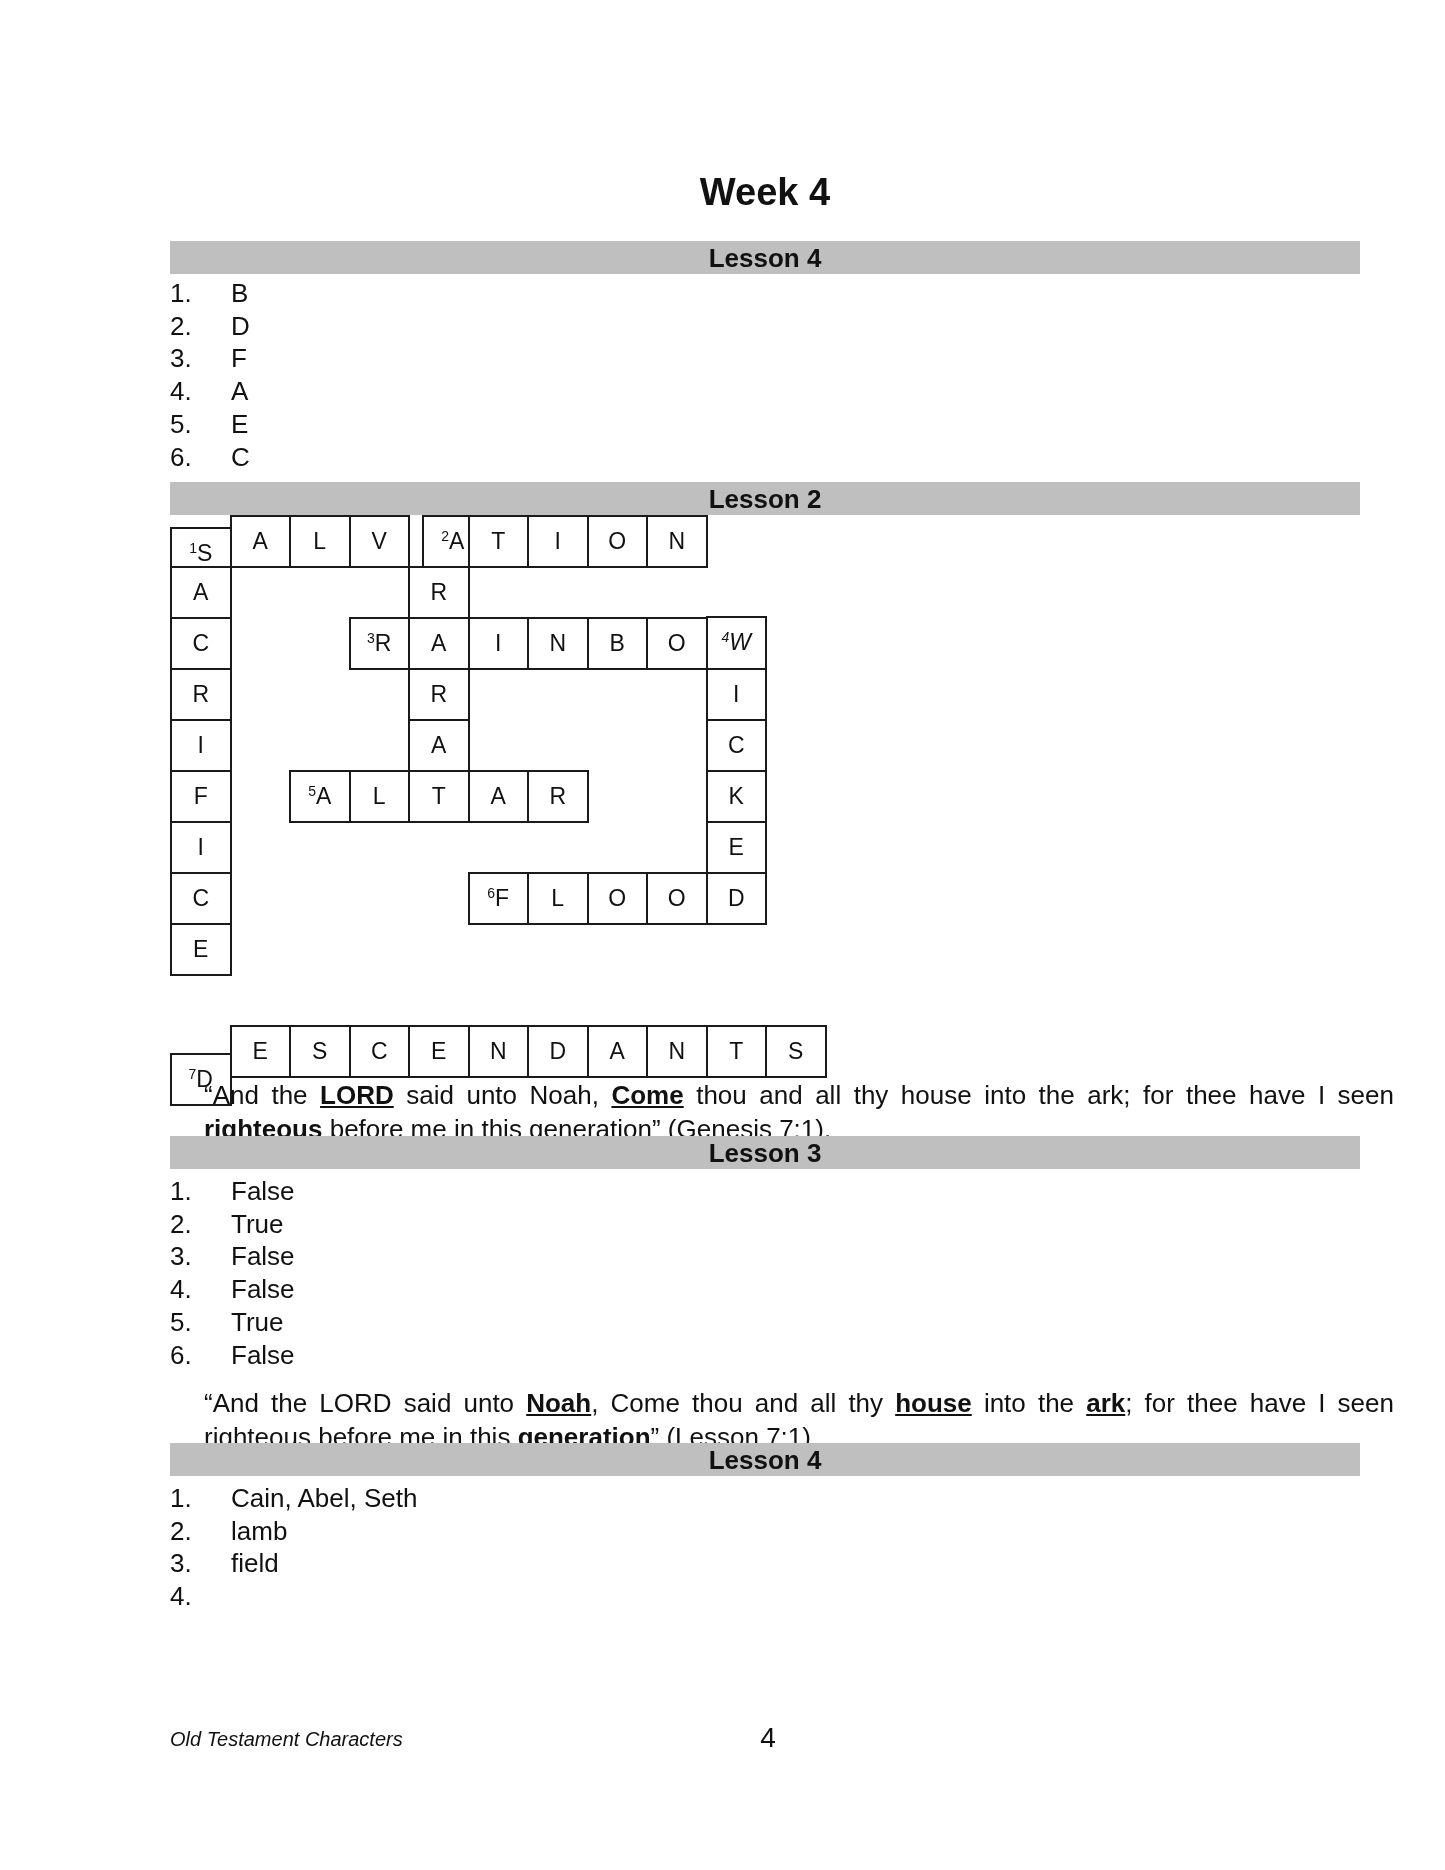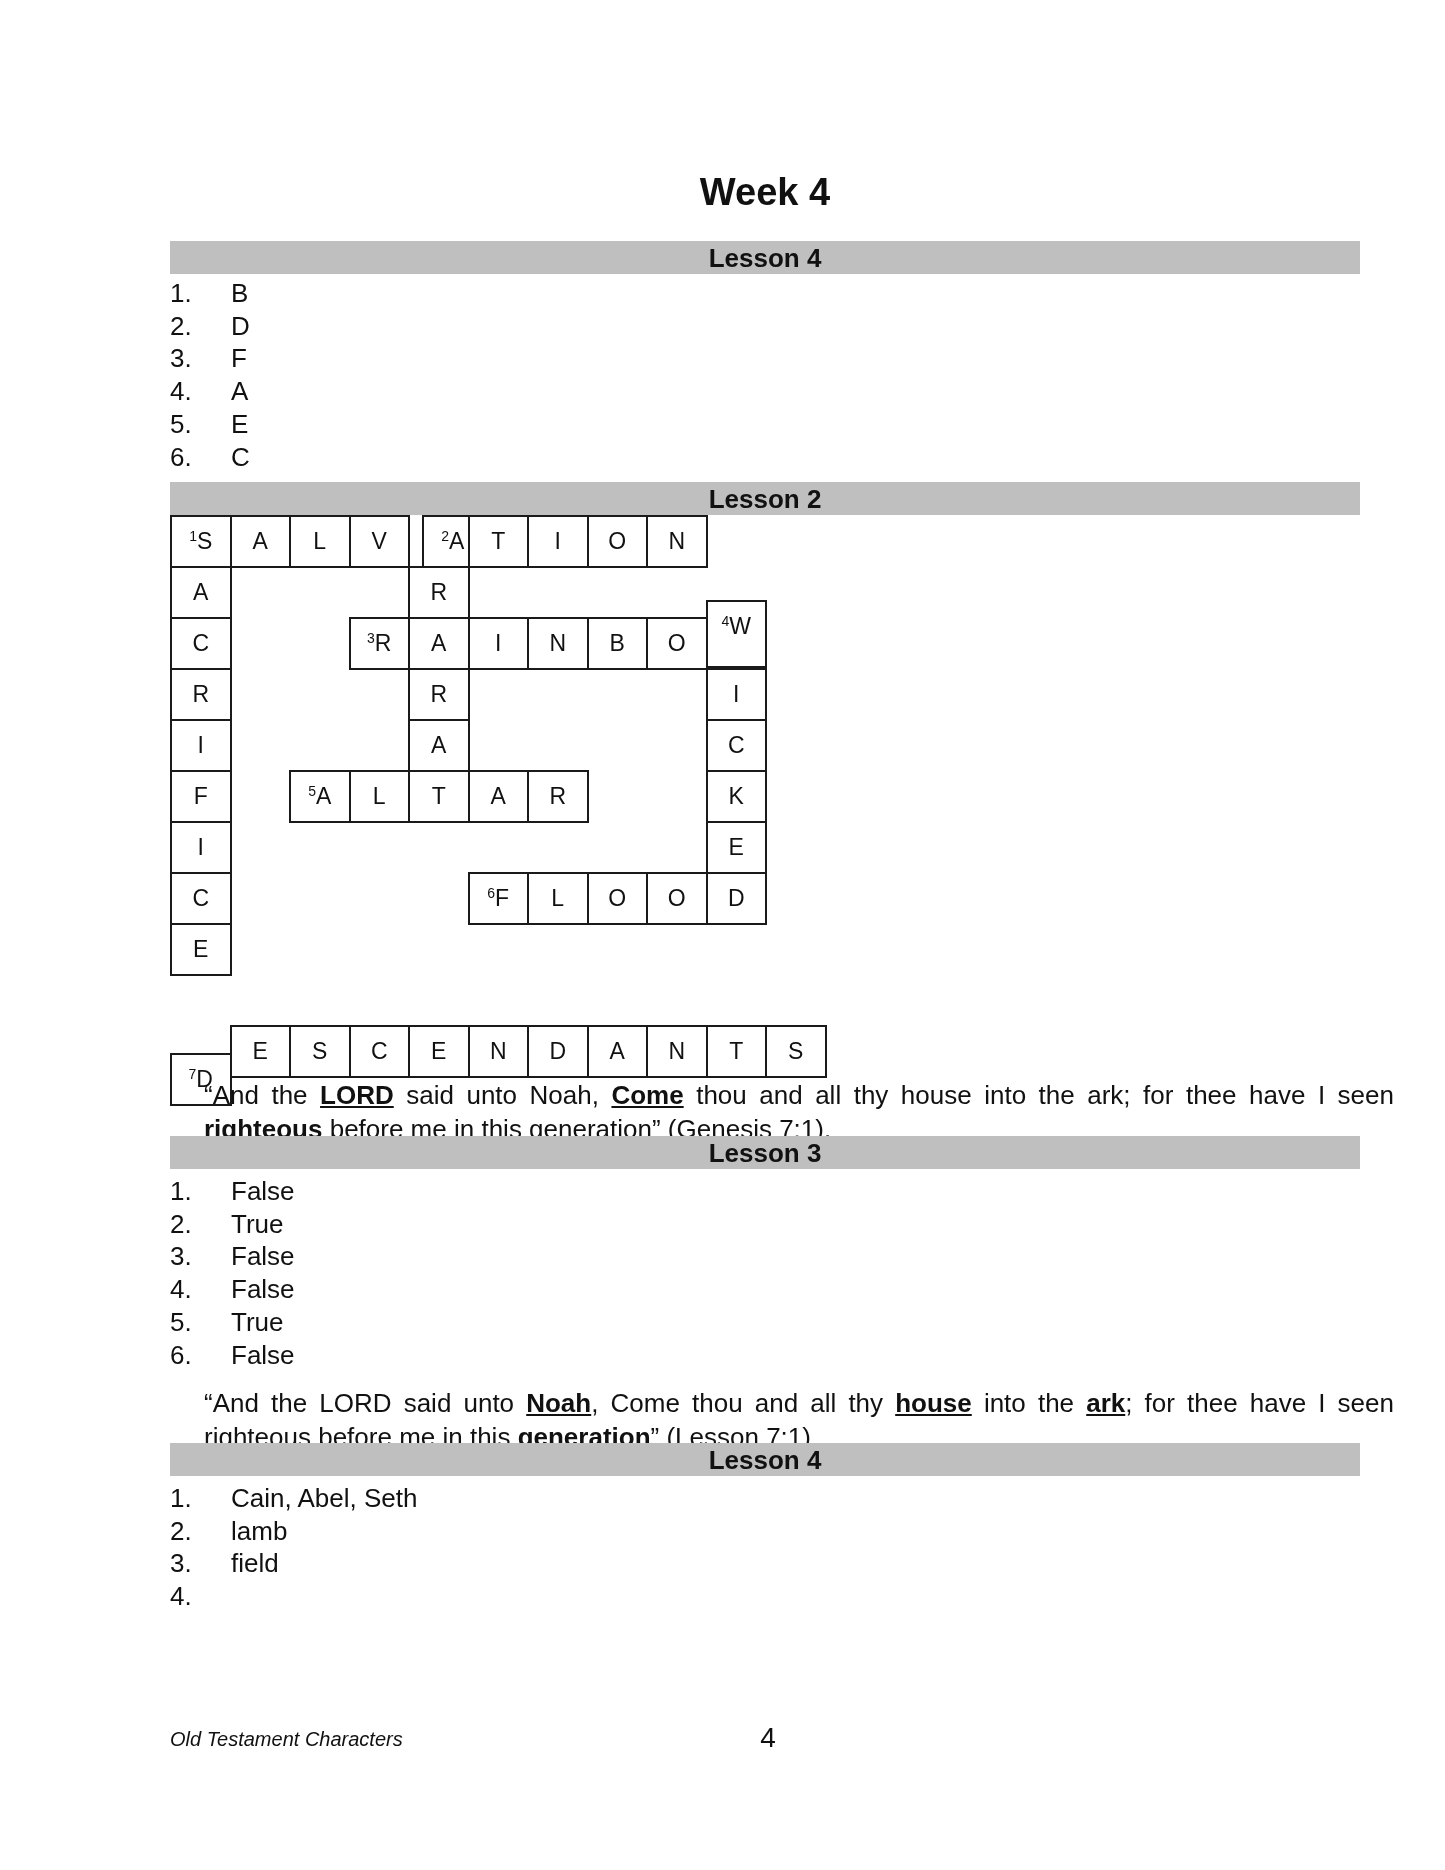--- a/index.html
+++ b/index.html
@@ -54,21 +54,21 @@
   <li>
       <span class="num">6.</span>
       <span>C</span>
     </li>
 </ul>
 
 <div class="abs bar" style="top:482px;">
   <span>Lesson 2</span>
 </div>
 <div class="abs grid" id="crossword">
-    <div class="cell" style="left: 0px; top: 0px; width: 61.5px; height: 53px;"><sup>1</sup><span>S</span></div>
+    <div class="cell" style="left: 0px; top: 12px; width: 61.5px; height: 53px;"><sup>1</sup><span>S</span></div>
     <div class="cell" style="left: 59.5px; top: 0px; width: 61.5px; height: 53px;"><span>A</span></div>
     <div class="cell" style="left: 119px; top: 0px; width: 61.5px; height: 53px;"><span>L</span></div>
     <div class="cell" style="left: 178.5px; top: 0px; width: 61.5px; height: 53px;"><span>V</span></div>
     <div class="cell" style="left: 228px; top: 0px; width: 61.5px; height: 53px; margin-left: 24px;"><sup>2</sup><span>A</span></div>
     <div class="cell" style="left: 297.5px; top: 0px; width: 61.5px; height: 53px;"><span>T</span></div>
     <div class="cell" style="left: 357px; top: 0px; width: 61.5px; height: 53px;"><span>I</span></div>
     <div class="cell" style="left: 416.5px; top: 0px; width: 61.5px; height: 53px;"><span>O</span></div>
     <div class="cell" style="left: 476px; top: 0px; width: 61.5px; height: 53px;"><span>N</span></div>
     <div class="cell" style="left: 0px; top: 51px; width: 61.5px; height: 53px;"><span>A</span></div>
     <div class="cell" style="left: 0px; top: 102px; width: 61.5px; height: 53px;"><span>C</span></div>
@@ -81,21 +81,21 @@
     <div class="cell" style="left: 238px; top: 51px; width: 61.5px; height: 53px;"><span>R</span></div>
     <div class="cell" style="left: 238px; top: 102px; width: 61.5px; height: 53px;"><span>A</span></div>
     <div class="cell" style="left: 238px; top: 153px; width: 61.5px; height: 53px;"><span>R</span></div>
     <div class="cell" style="left: 238px; top: 204px; width: 61.5px; height: 53px;"><span>A</span></div>
     <div class="cell" style="left: 238px; top: 255px; width: 61.5px; height: 53px;"><span>T</span></div>
     <div class="cell" style="left: 178.5px; top: 102px; width: 61.5px; height: 53px;"><sup>3</sup><span>R</span></div>
     <div class="cell" style="left: 297.5px; top: 102px; width: 61.5px; height: 53px;"><span>I</span></div>
     <div class="cell" style="left: 357px; top: 102px; width: 61.5px; height: 53px;"><span>N</span></div>
     <div class="cell" style="left: 416.5px; top: 102px; width: 61.5px; height: 53px;"><span>B</span></div>
     <div class="cell" style="left: 476px; top: 102px; width: 61.5px; height: 53px;"><span>O</span></div>
-    <div class="cell" style="left: 535.5px; top: 85px; width: 61.5px; height: 68px;"><sup>4</sup><span>W</span></div>
+    <div class="cell" style="left: 535.5px; top: 101px; width: 61.5px; height: 68px; font-style: italic;"><sup>4</sup><span>W</span></div>
     <div class="cell" style="left: 535.5px; top: 153px; width: 61.5px; height: 53px;"><span>I</span></div>
     <div class="cell" style="left: 535.5px; top: 204px; width: 61.5px; height: 53px;"><span>C</span></div>
     <div class="cell" style="left: 535.5px; top: 255px; width: 61.5px; height: 53px;"><span>K</span></div>
     <div class="cell" style="left: 535.5px; top: 306px; width: 61.5px; height: 53px;"><span>E</span></div>
     <div class="cell" style="left: 535.5px; top: 357px; width: 61.5px; height: 53px;"><span>D</span></div>
     <div class="cell" style="left: 119px; top: 255px; width: 61.5px; height: 53px;"><sup>5</sup><span>A</span></div>
     <div class="cell" style="left: 178.5px; top: 255px; width: 61.5px; height: 53px;"><span>L</span></div>
     <div class="cell" style="left: 297.5px; top: 255px; width: 61.5px; height: 53px;"><span>A</span></div>
     <div class="cell" style="left: 357px; top: 255px; width: 61.5px; height: 53px;"><span>R</span></div>
     <div class="cell" style="left: 297.5px; top: 357px; width: 61.5px; height: 53px;"><sup>6</sup><span>F</span></div>

